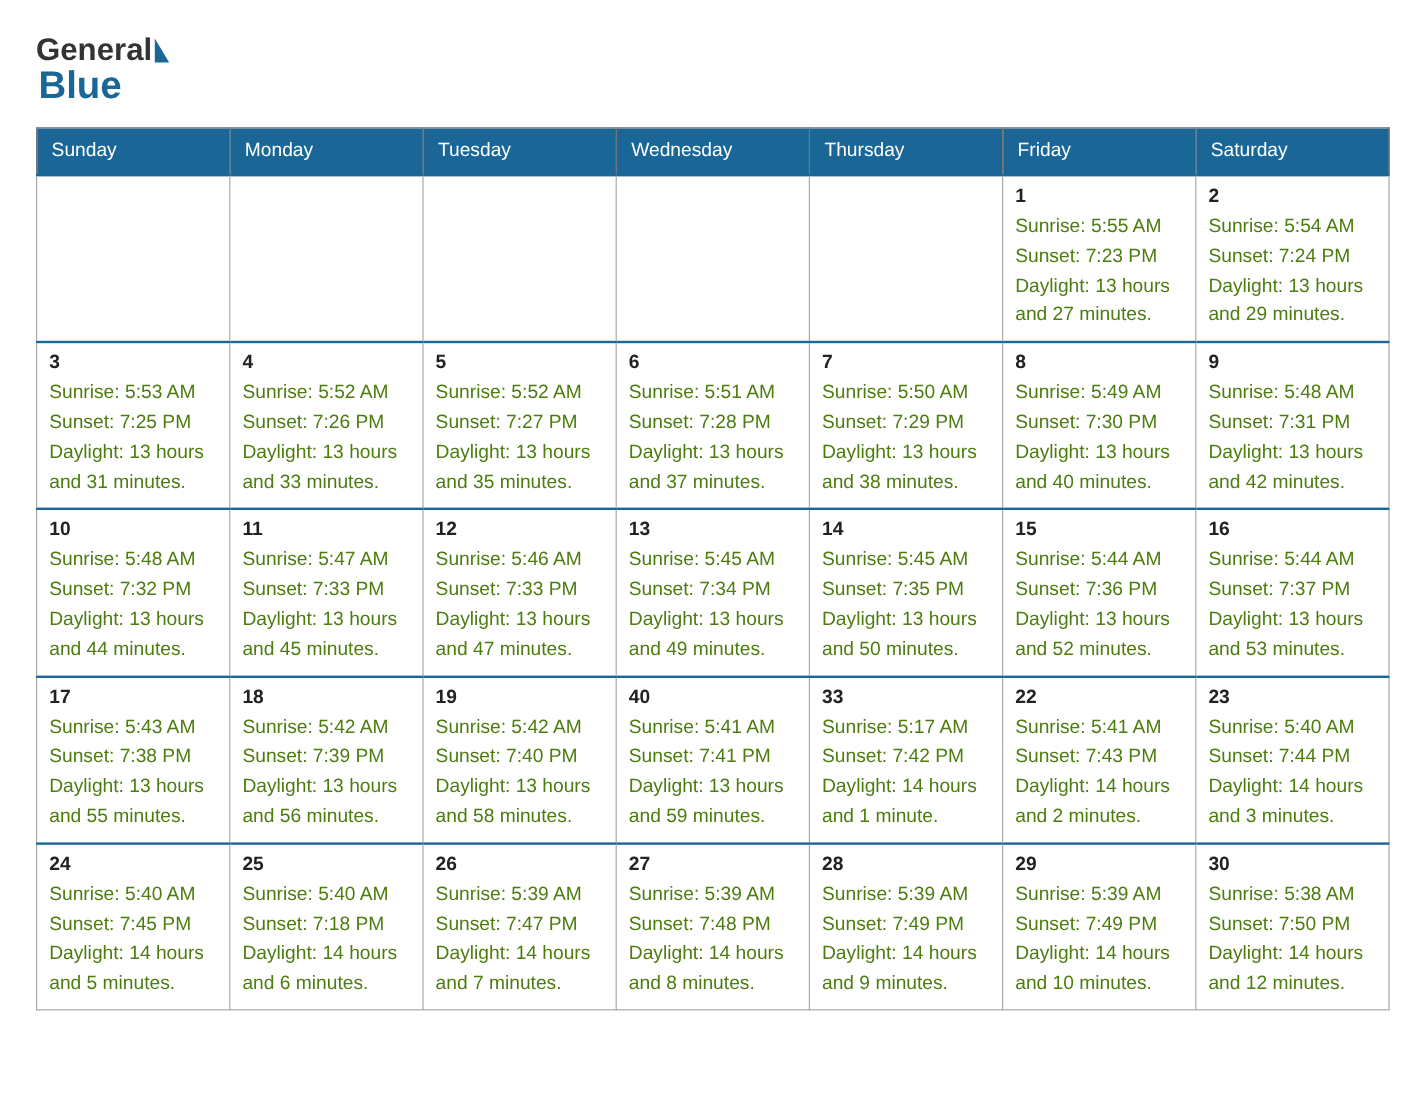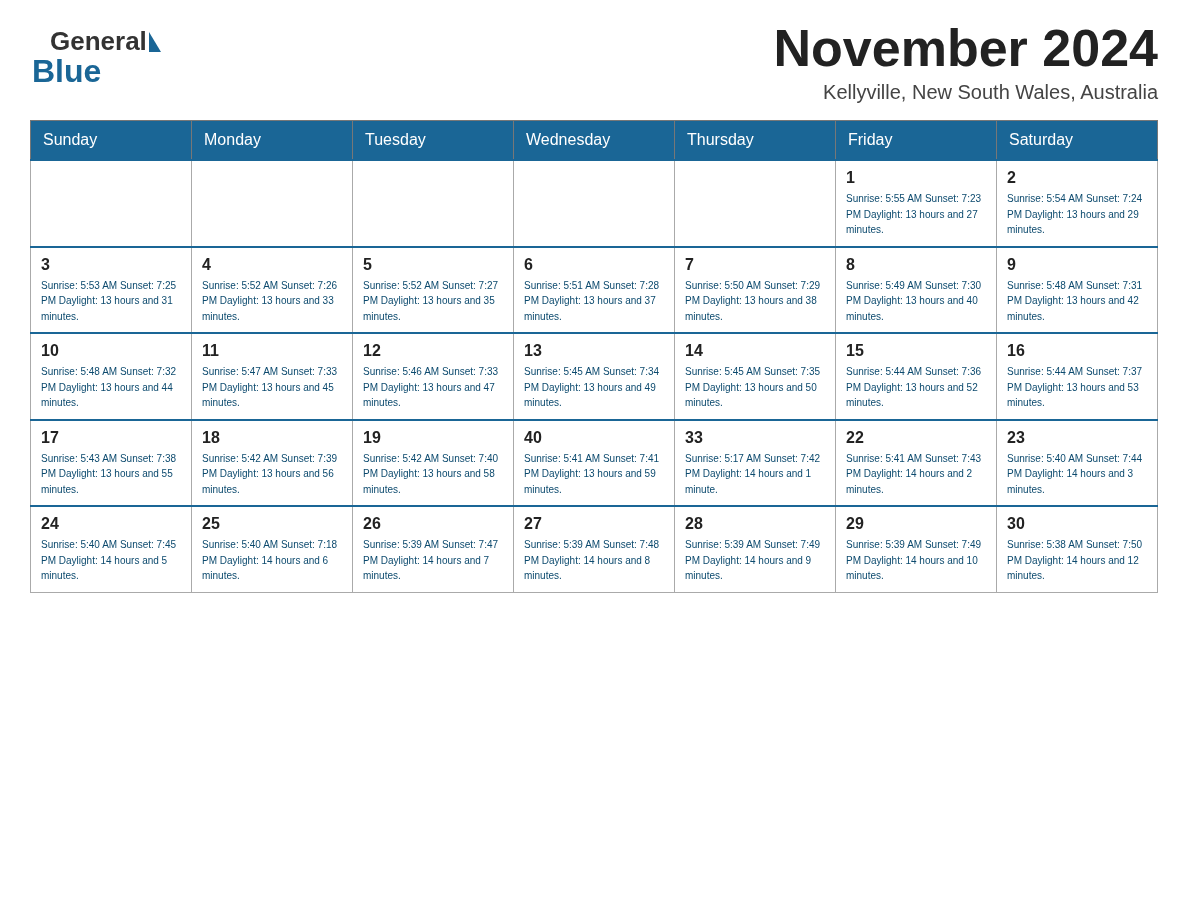--- a/index.html
+++ b/index.html
@@ -21,21 +21,20 @@
       flex-direction: column;
       align-items: flex-start;
       padding-top: 6px;
     }
     .logo-text {
       display: flex;
       align-items: center;
       font-size: 26px;
       font-weight: bold;
       color: #333;
-      margin-left: 20px;
     }
     .logo-general { color: #333; }
     .logo-triangle {
       width: 0;
       height: 0;
       border-left: 12px solid transparent;
       border-right: 0px solid transparent;
       border-bottom: 20px solid #1a6696;
       display: inline-block;
       margin: 0 2px;
@@ -81,22 +80,22 @@
       border-top: 2px solid #1a6696;
     }
     .day-num {
       font-size: 16px;
       font-weight: bold;
       color: #222;
       display: block;
       margin-bottom: 4px;
     }
     .day-info {
-      font-size: 10px;
-      color: #0c4a6e;
+      font-size: 16px;
+      color: #4d7c0f;
       line-height: 1.55;
     }
     .empty-cell { background: #fff; }
     .logo-line2 {
       font-size: 32px;
       font-weight: bold;
       color: #1a6696;
       margin-top: -4px;
       padding-left: 2px;
     }
@@ -104,24 +103,20 @@
 </head>
 <body>
 
 <div class="header">
   <div class="logo">
     <div class="logo-text">
       <span class="logo-general">General</span>
       <span class="logo-triangle"></span>
     </div>
     <div class="logo-line2">Blue</div>
-  </div>
-  <div class="title-block">
-    <div class="month-title">November 2024</div>
-    <div class="location-title">Kellyville, New South Wales, Australia</div>
   </div>
 </div>
 
 <table class="calendar">
   <thead>
     <tr>
     <th>Sunday</th>
         <th>Monday</th>
         <th>Tuesday</th>
         <th>Wednesday</th>

